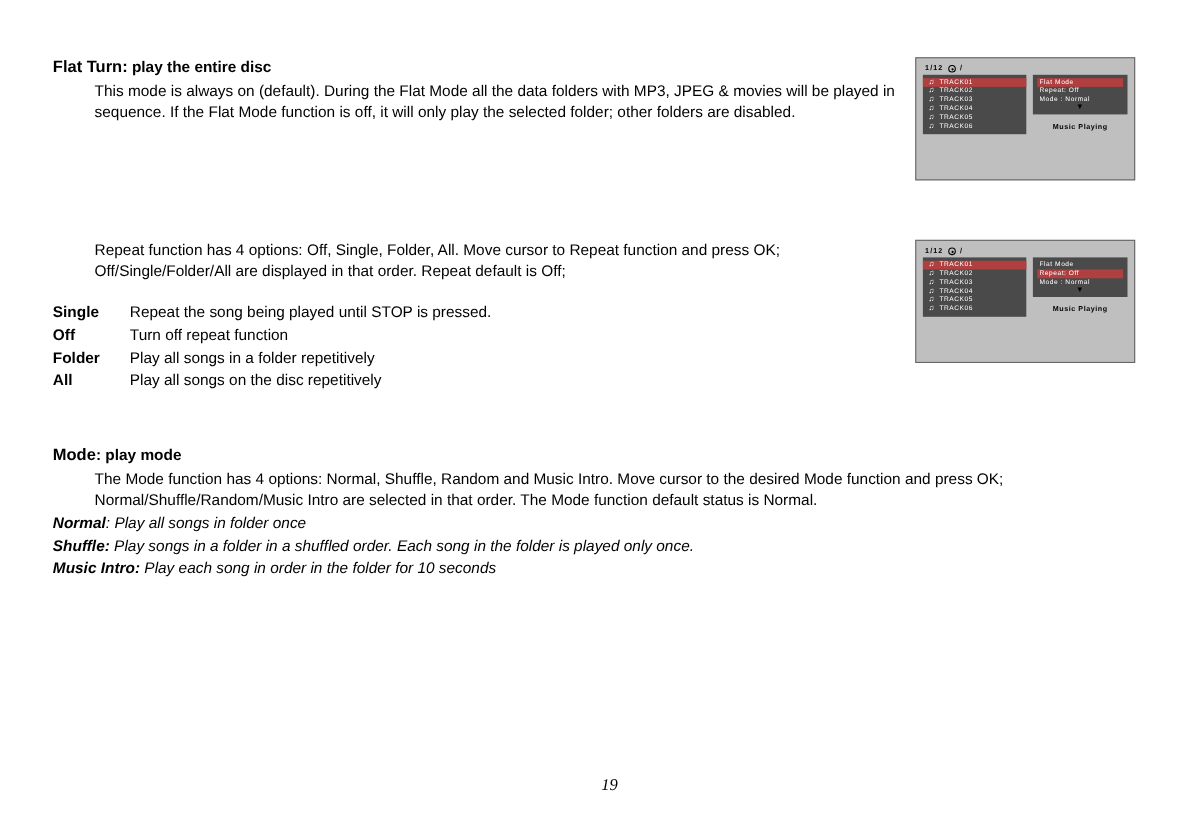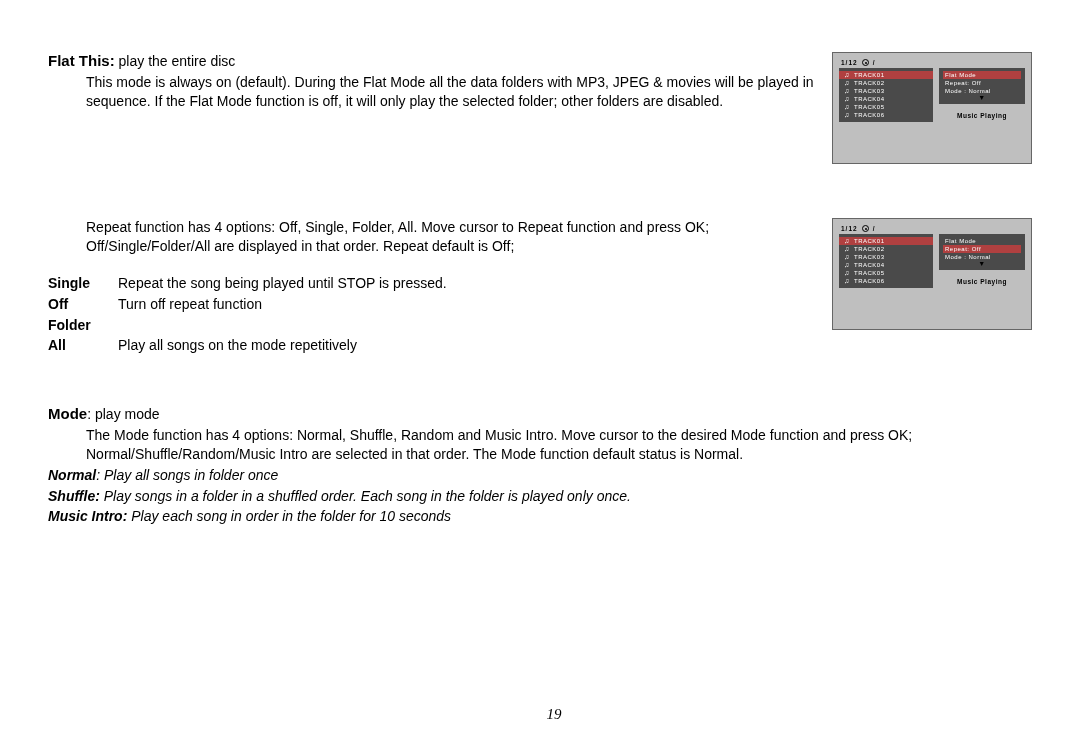--- a/index.html
+++ b/index.html
@@ -10,21 +10,21 @@
     font-family: Arial, Helvetica, sans-serif;
     font-size: 14px;
     color: #000;
     position: relative;
     padding: 52px 48px 0 48px;
   }
   .row { display: flex; align-items: flex-start; }
   .text-col { flex: 1; }
   .heading { margin-bottom: 4px; }
   .heading .hbold { font-weight: bold; font-size: 15px; }
-  .heading .hsub { font-weight: normal; font-size: 14px; }
+  .heading .hsub { font-weight: bold; font-size: 14px; }
   .para { line-height: 1.35; margin-bottom: 2px; margin-left: 38px; }
   .defs { margin-top: 18px; }
   .def-row { display: flex; margin-bottom: 2px; line-height: 1.35; }
   .def-term { font-weight: bold; width: 70px; flex-shrink: 0; }
   .def-term-n { font-weight: bold; }
   .section-gap { height: 54px; }
   .section-gap2 { height: 48px; }
   .page-num {
     position: absolute;
     bottom: 20px;
@@ -70,21 +70,21 @@
     color:#000; font-weight:bold; font-size:6.5px; letter-spacing:0.5px;
   }
   .mode-defs .def-line { line-height: 1.4; margin-bottom: 1px; font-style: italic; }
 </style>
 </head>
 <body>
 
 <div class="row">
   <div class="text-col">
     <div class="heading">
-      <span class="hbold">Flat This:</span><span class="hsub"> play the entire disc</span>
+      <span class="hbold">Flat Turn:</span><span class="hsub"> play the entire disc</span>
     </div>
     <div class="para">This mode is always on (default). During the Flat Mode all the data folders with MP3, JPEG &amp; movies will be played in sequence. If the Flat Mode function is off, it will only play the selected folder; other folders are disabled.</div>
   </div>
 
   <div class="osd">
     <div class="osd-hd">
       <span>1/12</span>
       <span class="osd-disc"></span>
       <span>/</span>
     </div>
@@ -137,24 +137,25 @@
       <div class="def-row">
           <span class="def-term">Single</span>
           <span>Repeat the song being played until STOP is pressed.</span>
         </div>
       <div class="def-row">
           <span class="def-term">Off</span>
           <span>Turn off repeat function</span>
         </div>
       <div class="def-row">
           <span class="def-term">Folder</span>
+          <span>Play all songs in a folder repetitively</span>
         </div>
       <div class="def-row">
           <span class="def-term">All</span>
-          <span>Play all songs on the mode repetitively</span>
+          <span>Play all songs on the disc repetitively</span>
         </div>
     </div>
   </div>
 
   <div class="osd">
     <div class="osd-hd">
       <span>1/12</span>
       <span class="osd-disc"></span>
       <span>/</span>
     </div>

